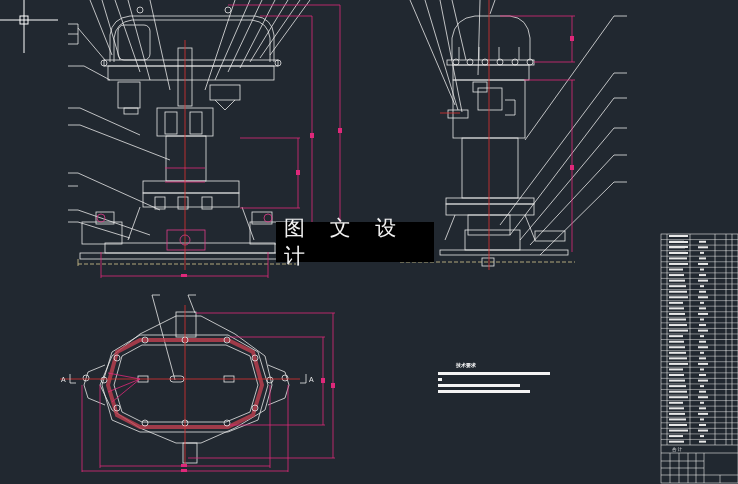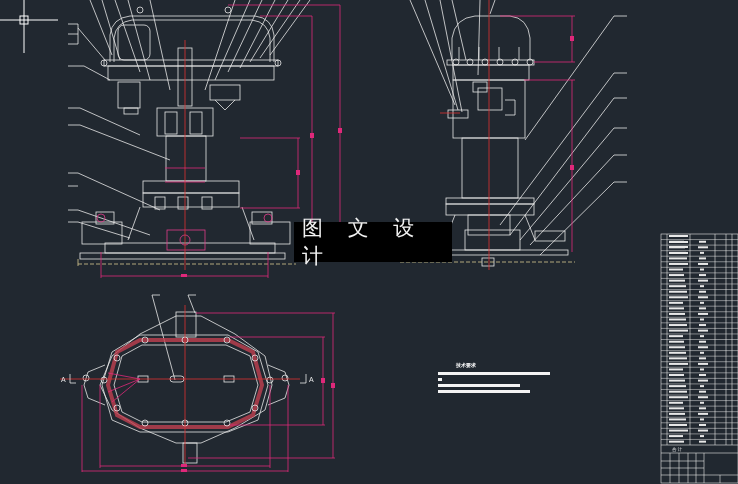--- a/index.html
+++ b/index.html
@@ -1,18 +1,18 @@
 <!DOCTYPE html>
 <html><head>
 <meta charset="utf-8">
 <style>
   html, body { margin:0; padding:0; }
   body { width:738px; height:484px; background:#212830; overflow:hidden; position:relative; font-family:"Liberation Sans", sans-serif; }
   #canvas { position:absolute; left:0; top:0; width:738px; height:484px; }
-  .watermark { position:absolute; left:294px; top:222px; width:158px; height:40px; background:#000; display:flex; align-items:center; justify-content:center; }
+  .watermark { position:absolute; left:276px; top:222px; width:158px; height:40px; background:#000; display:flex; align-items:center; justify-content:center; }
   .watermark span { color:#f2f2f2; font-family:"DejaVu Serif", serif; font-size:21px; letter-spacing:9px; padding-left:8px; }
   .tech-notes { position:absolute; left:438px; top:362px; width:115px; }
   .tech-title { color:#fff; font-size:5px; font-weight:bold; margin-left:18px; height:6px; line-height:6px; }
   .tech-line { height:3px; background:#f4f4f4; margin-top:4px; }
   .bom { position:absolute; left:660px; top:233px; width:78px; height:251px; }
 </style>
 </head>
 <body>
 
 <svg id="canvas" viewBox="0 0 738 484" xmlns="http://www.w3.org/2000/svg">

